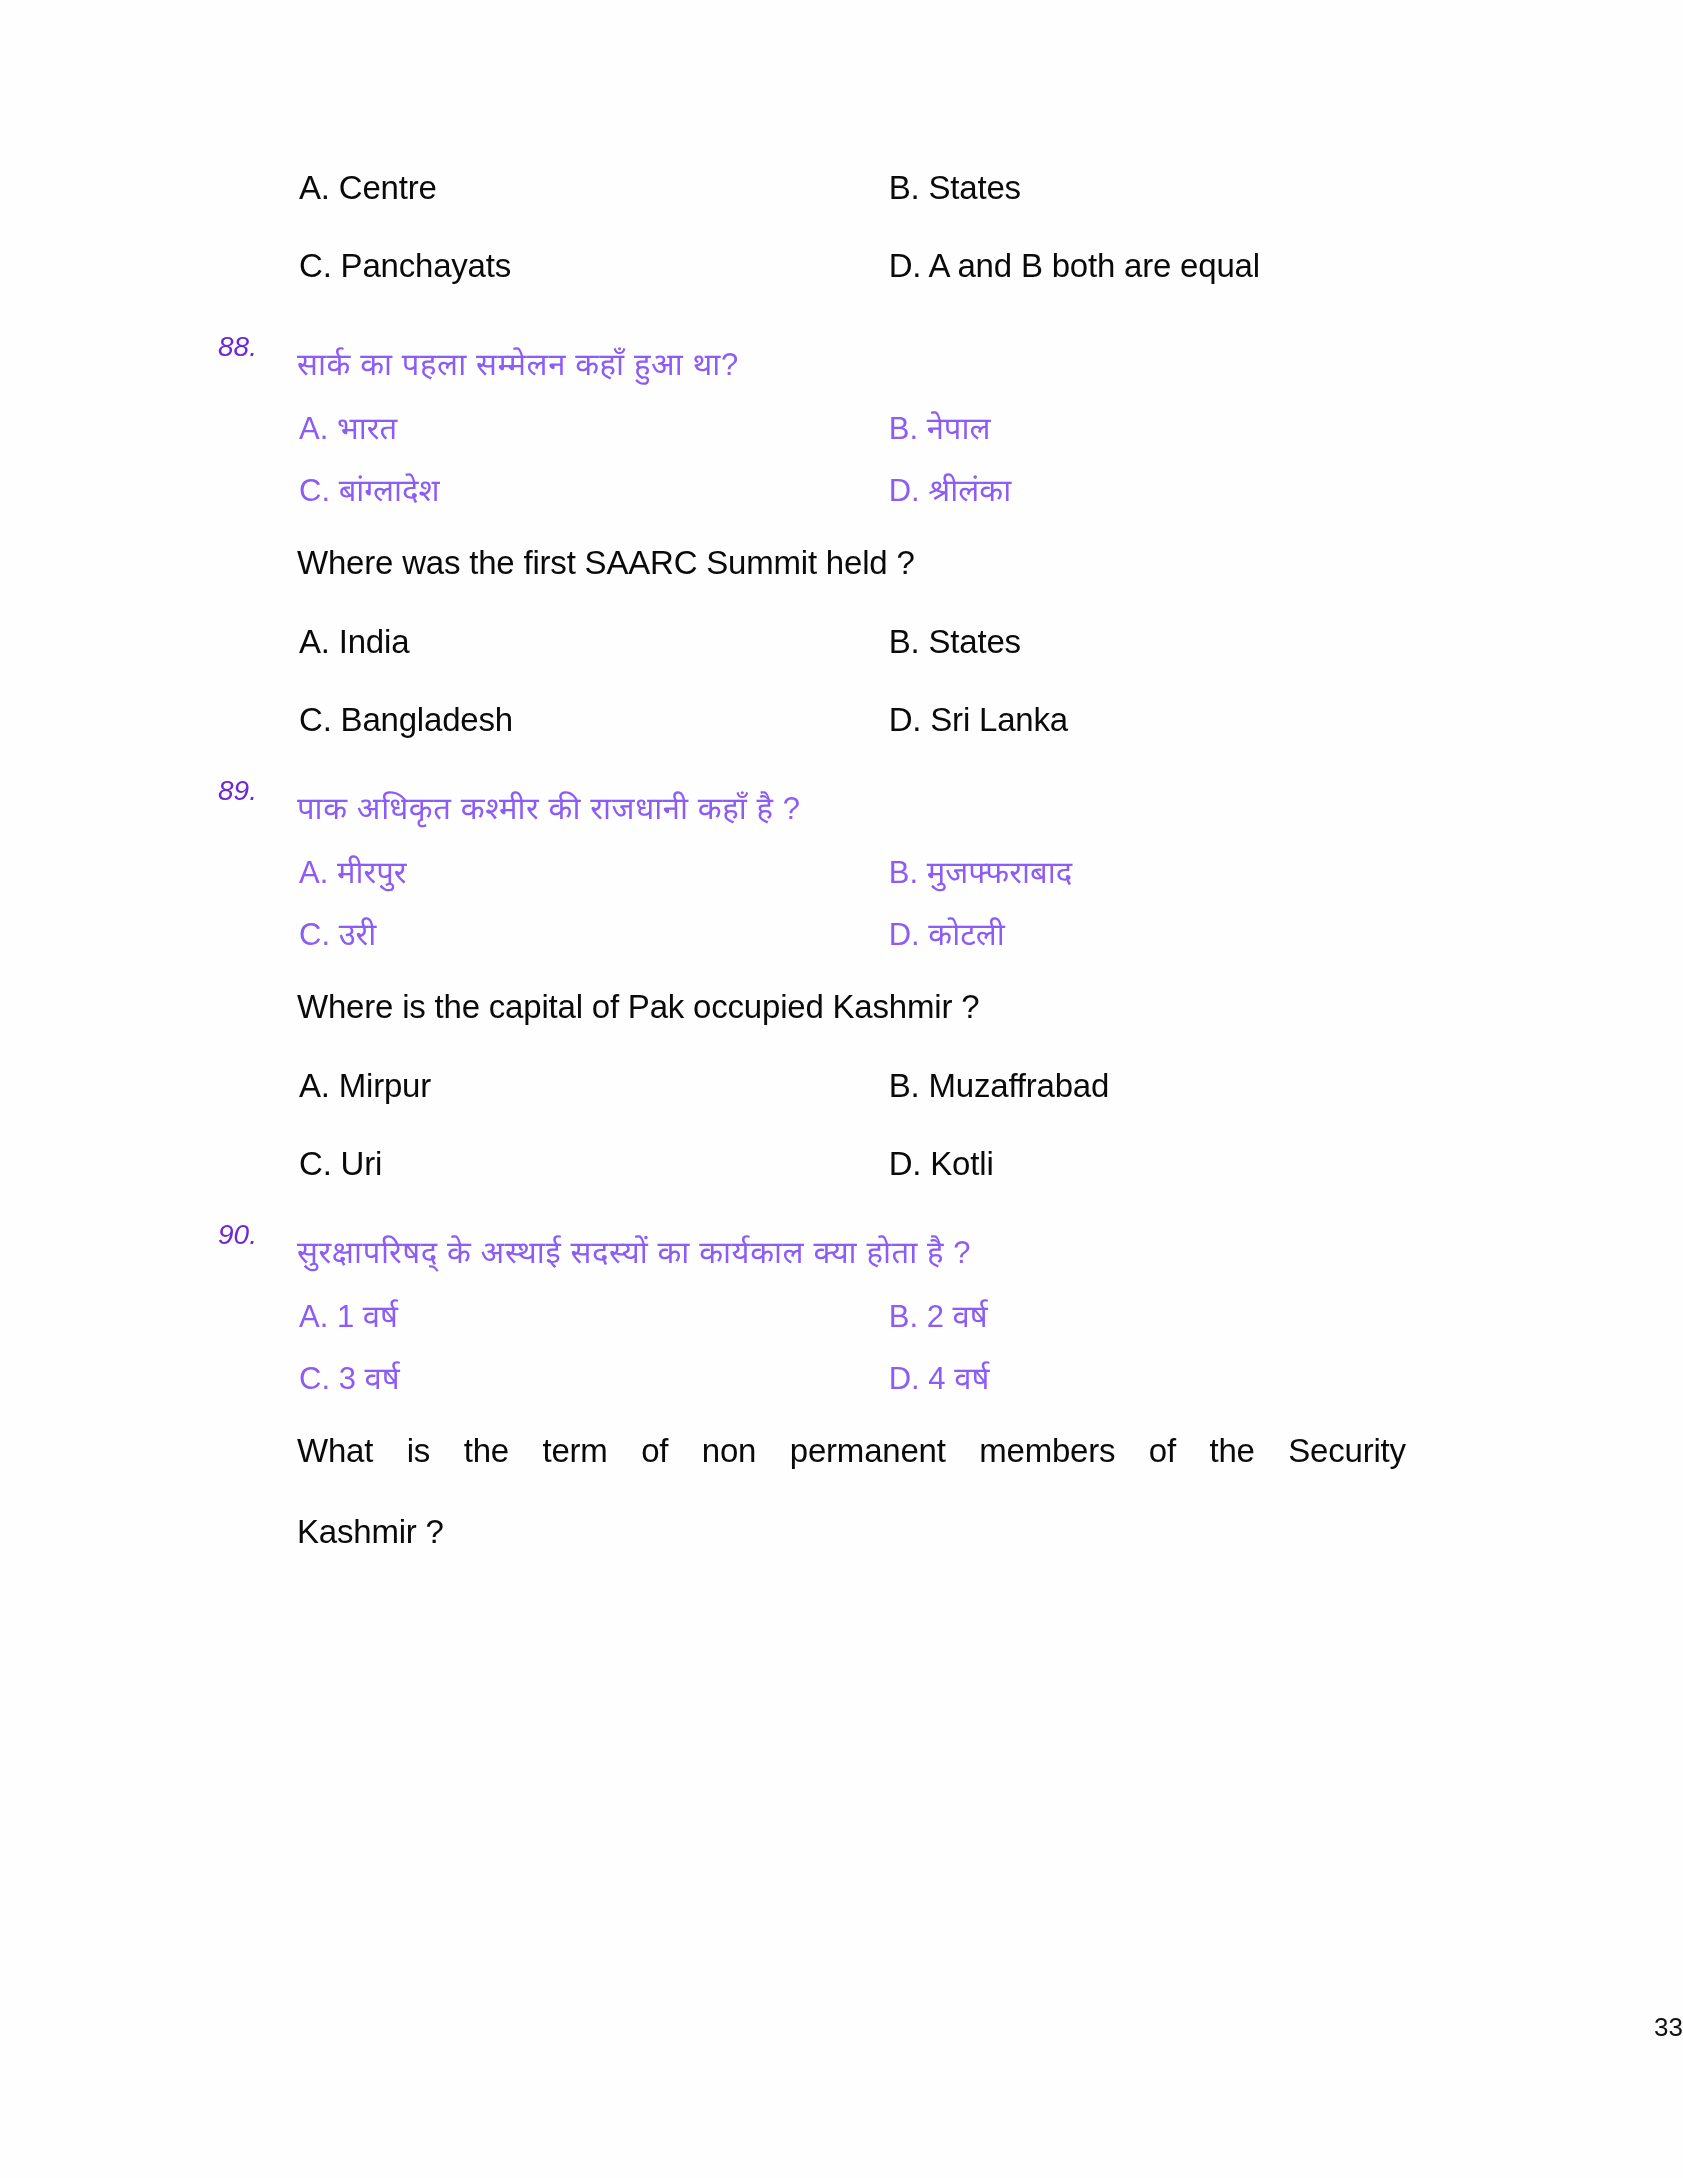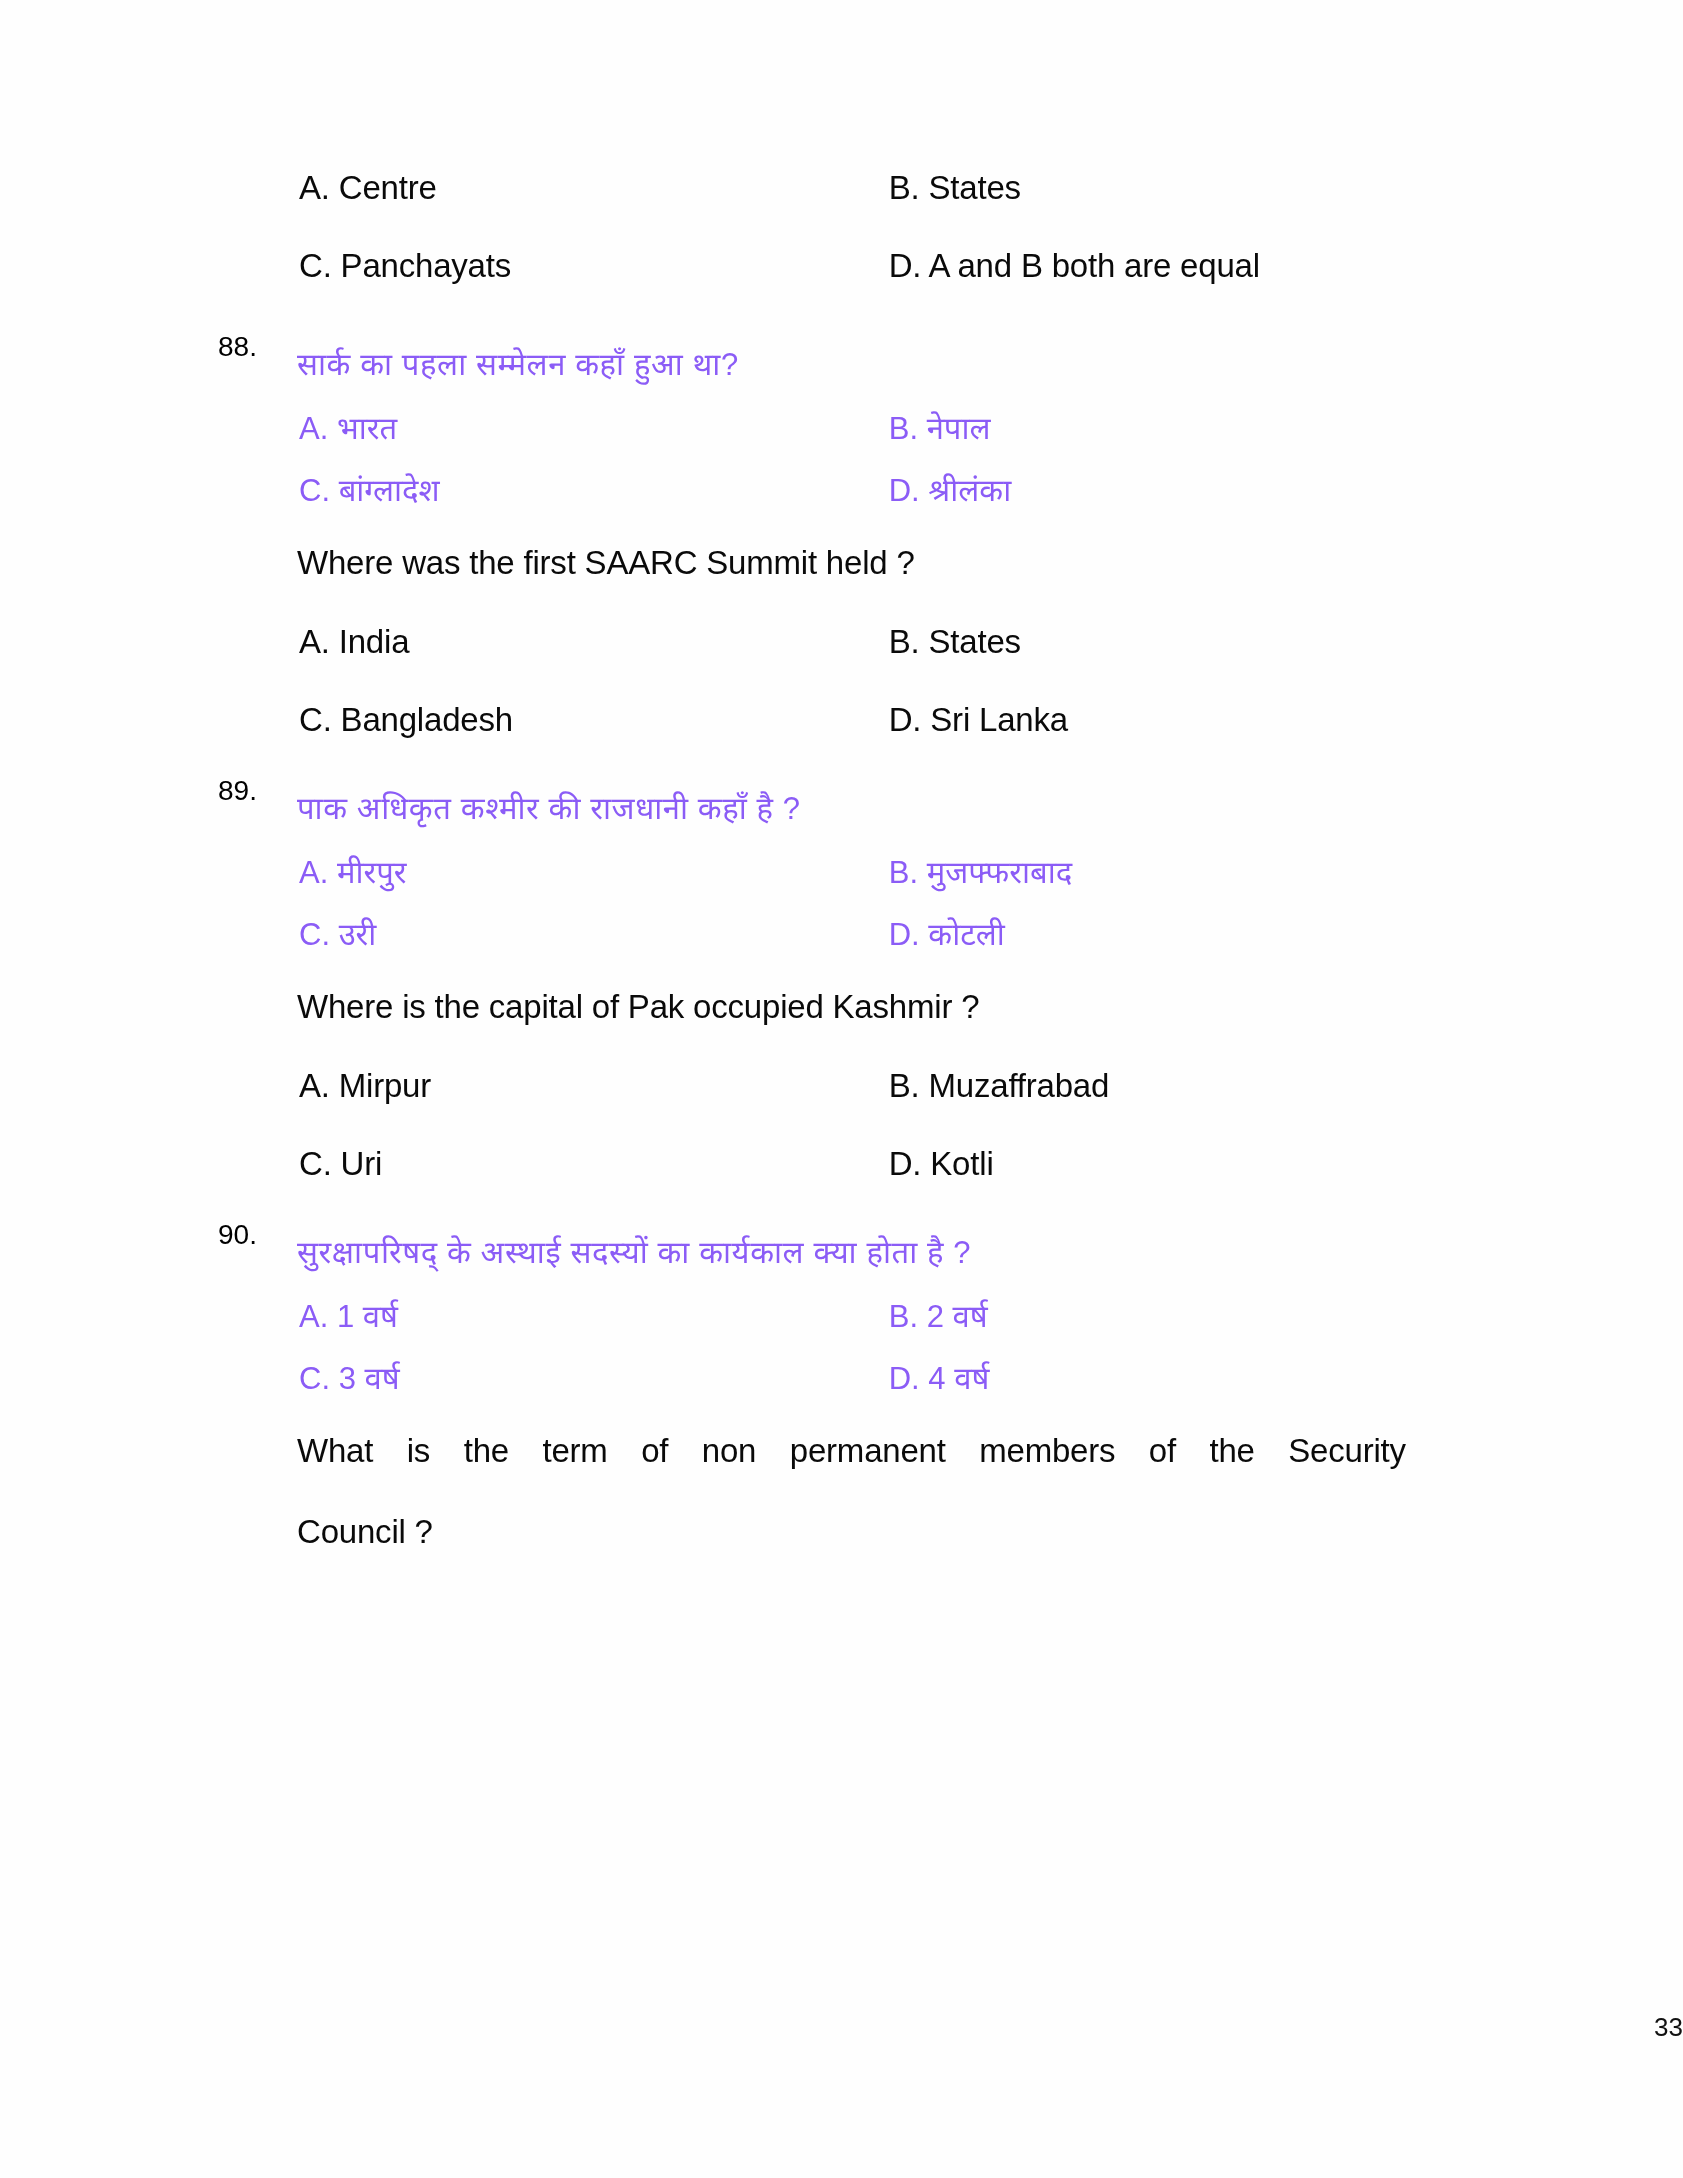--- a/index.html
+++ b/index.html
@@ -66,21 +66,22 @@
     width: 100%;
   }
   .qnum {
     position: absolute;
     left: -79px;
     top: 0;
     width: 63px;
     text-align: left;
     font-family: "Liberation Sans", sans-serif;
     font-size: 28px;
-    color: #000000;
+    color: #6d28d9;
+    font-style: italic;
   }
   .qtext-hin {
     font-size: 31px;
     line-height: 67px;
     height: 67px;
     white-space: nowrap;
     letter-spacing: 0.6px;
   }
   .qtext-eng {
     font-size: 33px;
@@ -277,20 +278,20 @@
           <span>term</span>
           <span>of</span>
           <span>non</span>
           <span>permanent</span>
           <span>members</span>
           <span>of</span>
           <span>the</span>
           <span>Security</span>
         </span>
       </div>
-      <div class="eng qtext-eng">Council ?</div>
+      <div class="eng qtext-eng">Kashmir ?</div>
     </div>
 
   </div>
 
   <div class="page-number">33</div>
 </div>
 
 
 </body></html>

